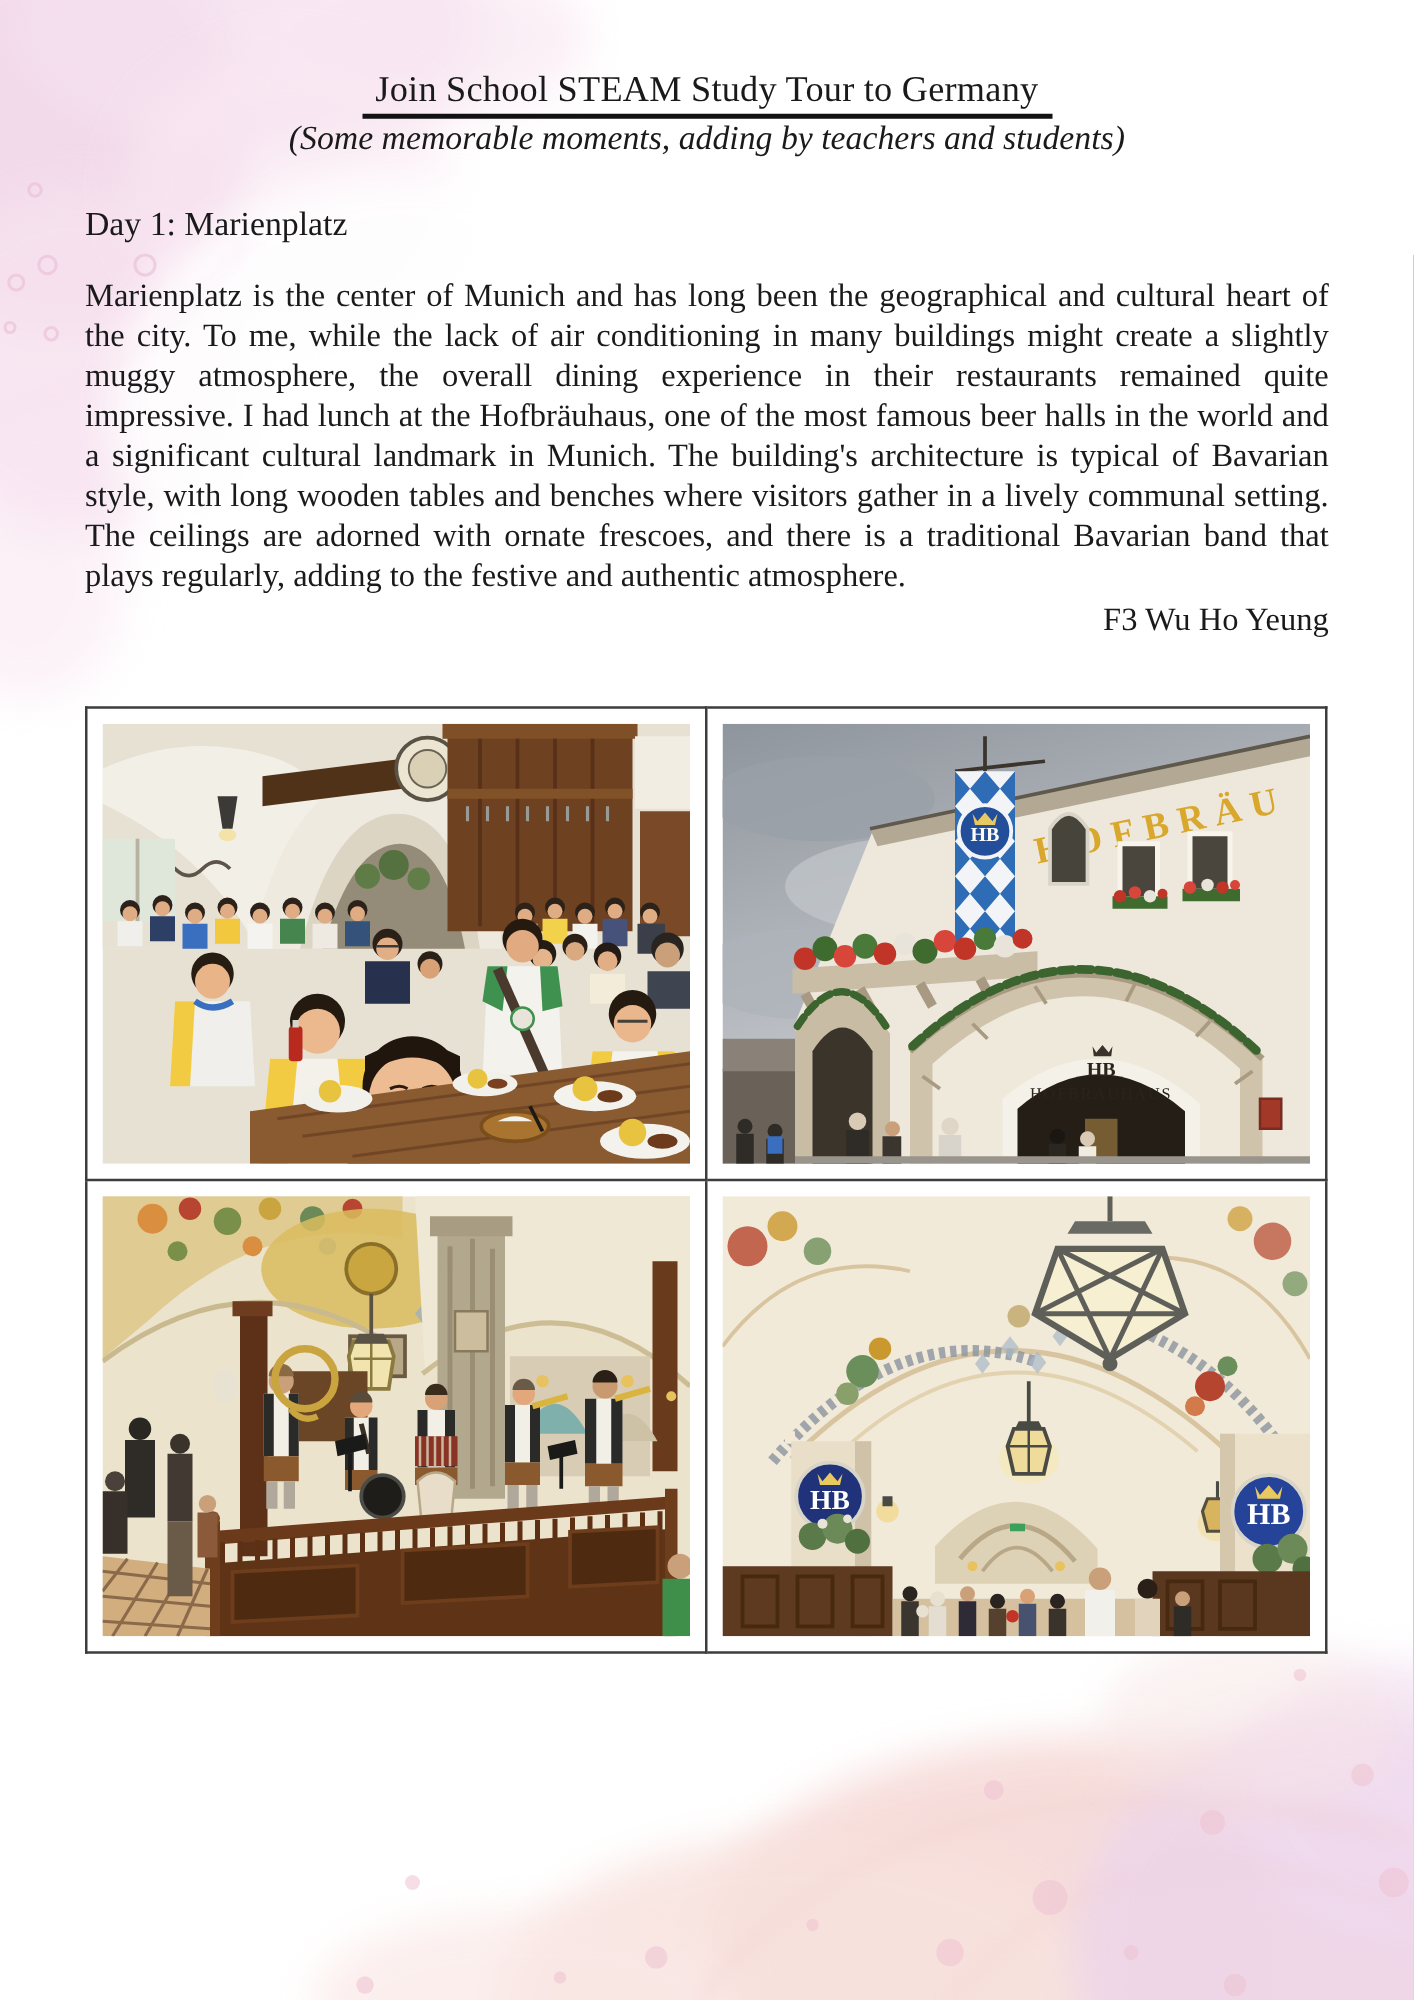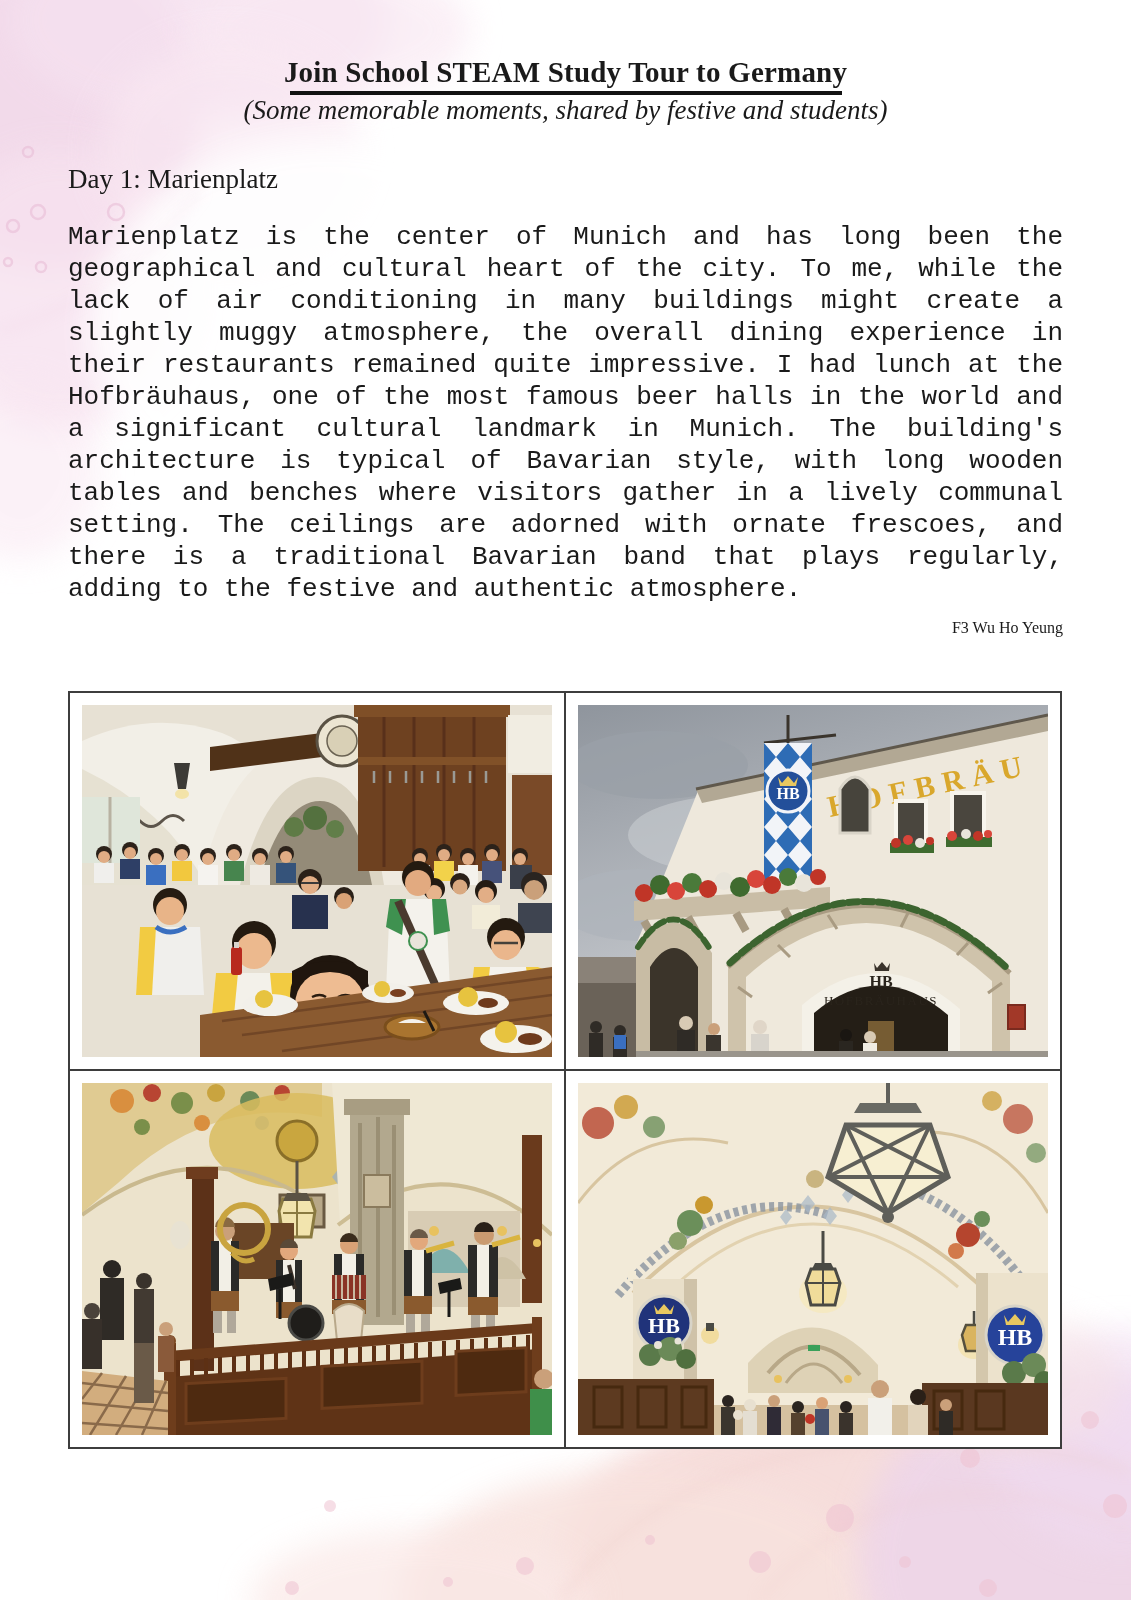--- a/index.html
+++ b/index.html
@@ -5,30 +5,30 @@
   html,body{margin:0;padding:0;background:#888;}
   .page{
     position:relative;width:1131px;height:1600px;margin:0 auto;
     background:#ffffff;overflow:hidden;
     font-family:"Liberation Serif","DejaVu Serif",serif;color:#1a1a1a;
   }
   .bg-decor{position:absolute;left:0;top:0;width:1131px;height:1600px;z-index:0;}
   .content{position:relative;z-index:1;padding:0 68px;width:995px;}
   .doc-header{text-align:center;}
   .doc-title{
-    font-size:29px;font-weight:bold;margin:56px 0 0 0;line-height:1.15;
+    font-size:29px;font-weight:normal;margin:56px 0 0 0;line-height:1.15;
     letter-spacing:0.2px;
   }
   .title-underline{width:552px;height:4px;background:#121212;margin:2px auto 0 auto;}
   .doc-subtitle{font-style:italic;font-size:27px;margin-top:1px;line-height:1.1;}
   .day-heading{font-size:27px;margin-top:38px;}
   .body-text{
-    font-size:26px;line-height:32px;text-align:justify;margin:26px 0 0 0;font-family:Liberation Mono, monospace;
+    font-size:26px;line-height:32px;text-align:justify;margin:26px 0 0 0;
   }
-  .attribution{font-size:16px;text-align:right;margin-top:14px;}
+  .attribution{font-size:26px;text-align:right;margin-top:4px;}
   table.photo-grid{border-collapse:collapse;margin-top:54px;}
   table.photo-grid td{
     border:2px solid #3d3d3d;background:#ffffff;padding:12px;line-height:0;
   }
   svg.photo{display:block;width:470px;height:352px;}
 </style>
 </head>
 <body>
 
 <div class="page">
@@ -88,21 +88,21 @@
           <circle cx="448" cy="1582" r="5"></circle>
       </g>
     </g>
   </svg>
 
   <div class="content">
 
     <header class="doc-header">
       <h1 class="doc-title">Join School STEAM Study Tour to Germany</h1>
       <div class="title-underline"></div>
-      <div class="doc-subtitle">(Some memorable moments, shared by festive and students)</div>
+      <div class="doc-subtitle">(Some memorable moments, adding by teachers and students)</div>
     </header>
 
     <div class="day-heading">Day 1: Marienplatz</div>
 
     <p class="body-text">Marienplatz is the center of Munich and has long been the geographical and cultural heart of the city. To me, while the lack of air conditioning in many buildings might create a slightly muggy atmosphere, the overall dining experience in their restaurants remained quite impressive. I had lunch at the Hofbräuhaus, one of the most famous beer halls in the world and a significant cultural landmark in Munich. The building's architecture is typical of Bavarian style, with long wooden tables and benches where visitors gather in a lively communal setting. The ceilings are adorned with ornate frescoes, and there is a traditional Bavarian band that plays regularly, adding to the festive and authentic atmosphere.</p>
 
     <div class="attribution">F3 Wu Ho Yeung</div>
 
     <table class="photo-grid">
       <tbody>

